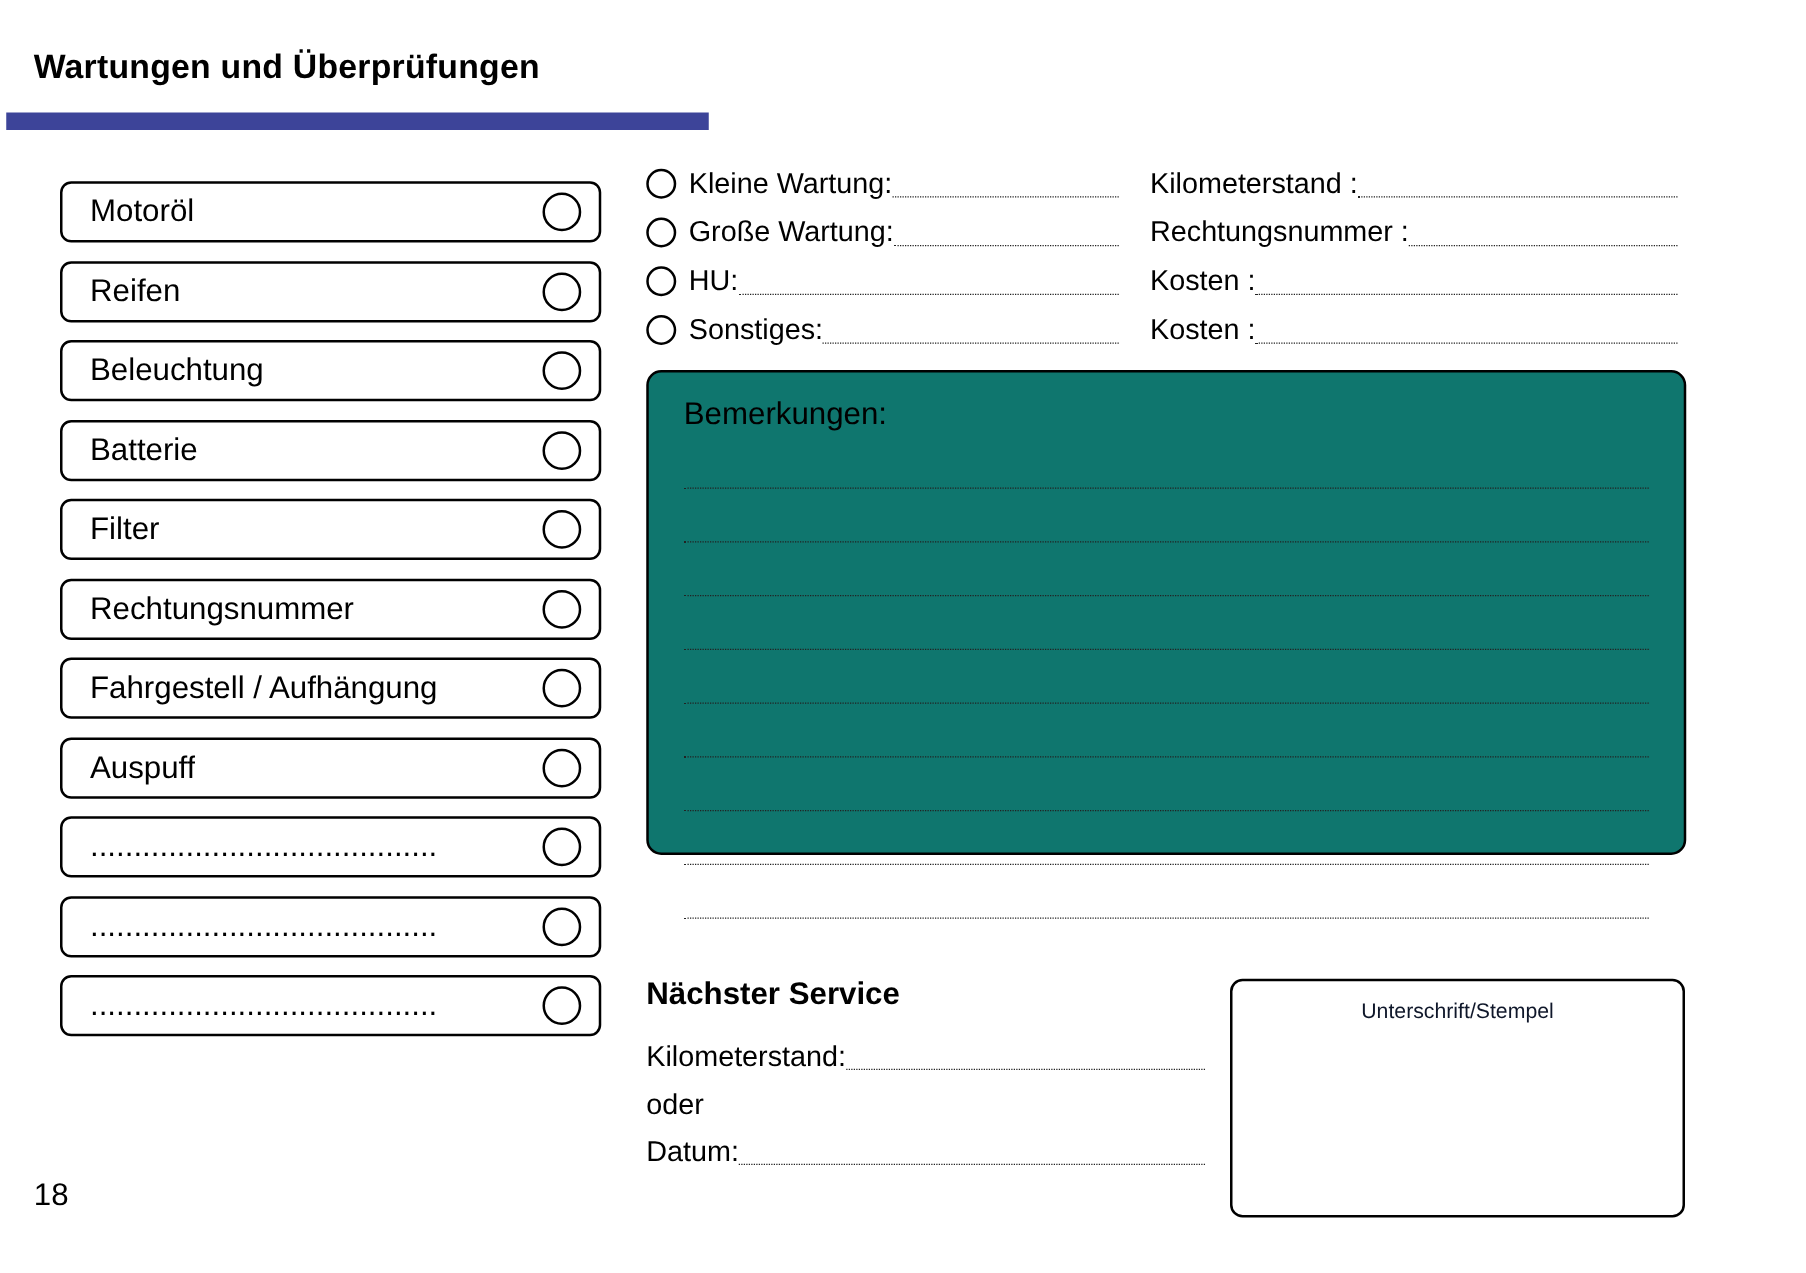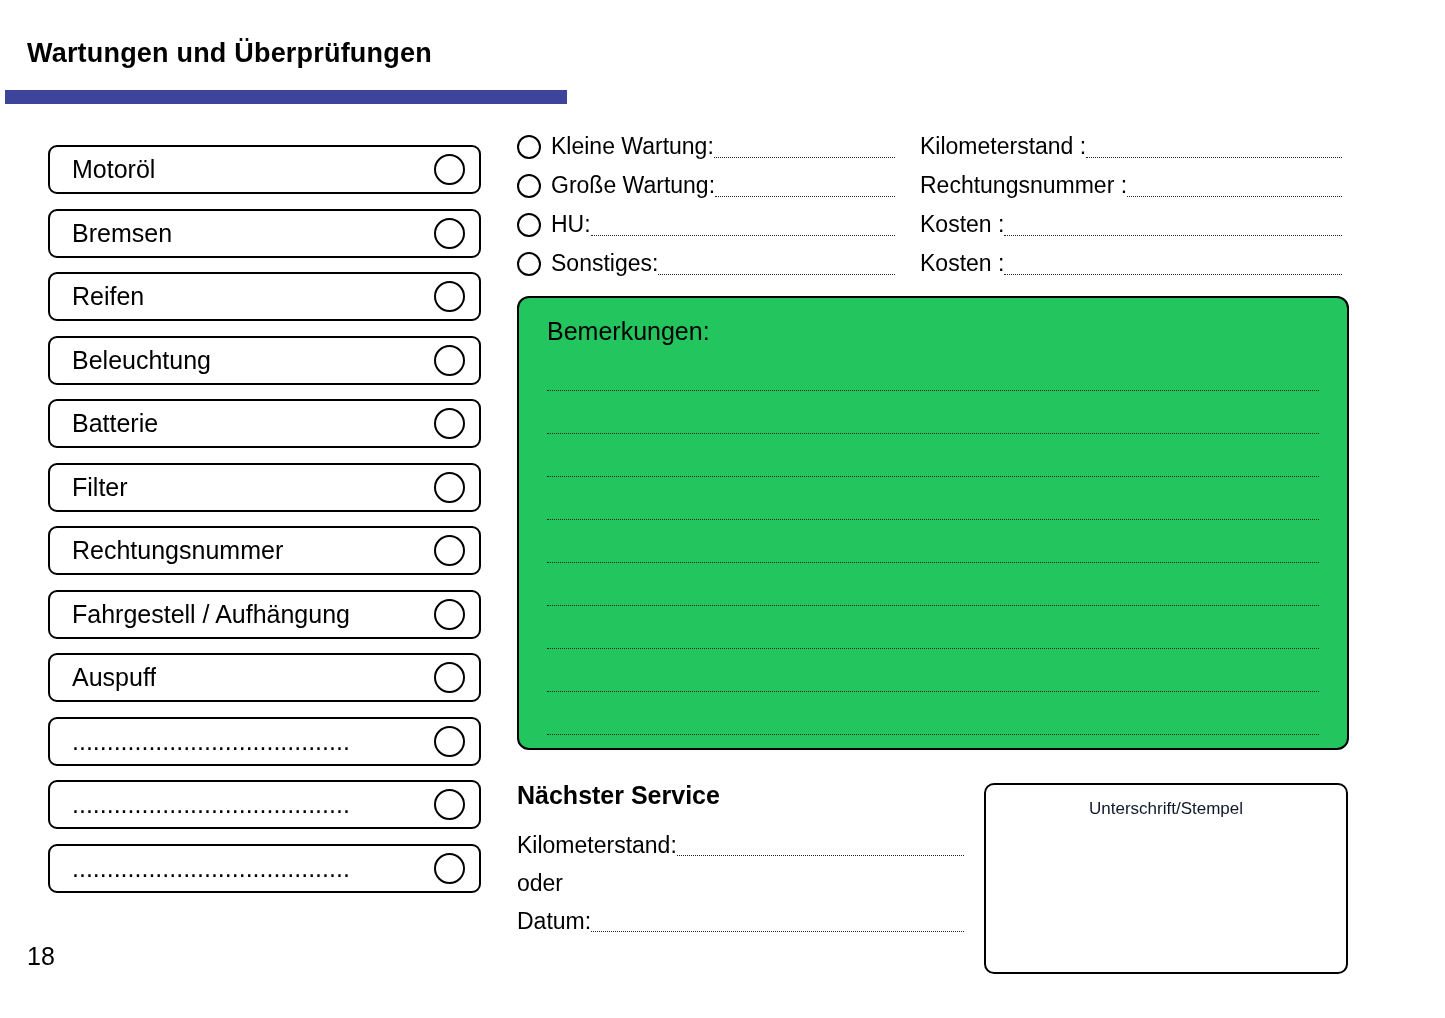--- a/index.html
+++ b/index.html
@@ -84,25 +84,25 @@
     border-bottom: 1.5px dotted #222;
     align-self: flex-end;
     margin-bottom: 8px;
     min-width: 20px;
   }
 
   
   .remarks-box {
     position: absolute;
     left: 517px; top: 296px;
-    width: 832px; height: 454px;
+    width: 832px; height: 388px;
     border: 2px solid #000;
     border-radius: 12px;
     padding: 18px 28px 0 28px;
-    background: #22c55e;
+    background: #0f766e;
   }
   .remarks-title {
     font-size: 25px;
     line-height: 30px;
   }
   .remarks-lines { margin-top: 2px; }
   .remark-line {
     height: 43px;
     border-bottom: 1.5px dotted #222;
   }
@@ -157,24 +157,20 @@
   <div class="page-title">Wartungen und Überprüfungen</div>
   <div class="accent-bar" style="background: rgb(61, 68, 153);"></div>
 
   <div class="checklist">
   <div class="check-box">
     <span class="check-label">Motoröl</span>
     <span class="circle big"></span>
   </div>
 
 
-  <div class="check-box">
-    <span class="check-label">Bremsen</span>
-    <span class="circle big"></span>
-  </div>
 
   <div class="check-box">
     <span class="check-label">Reifen</span>
     <span class="circle big"></span>
   </div>
 
   <div class="check-box">
     <span class="check-label">Beleuchtung</span>
     <span class="circle big"></span>
   </div>

